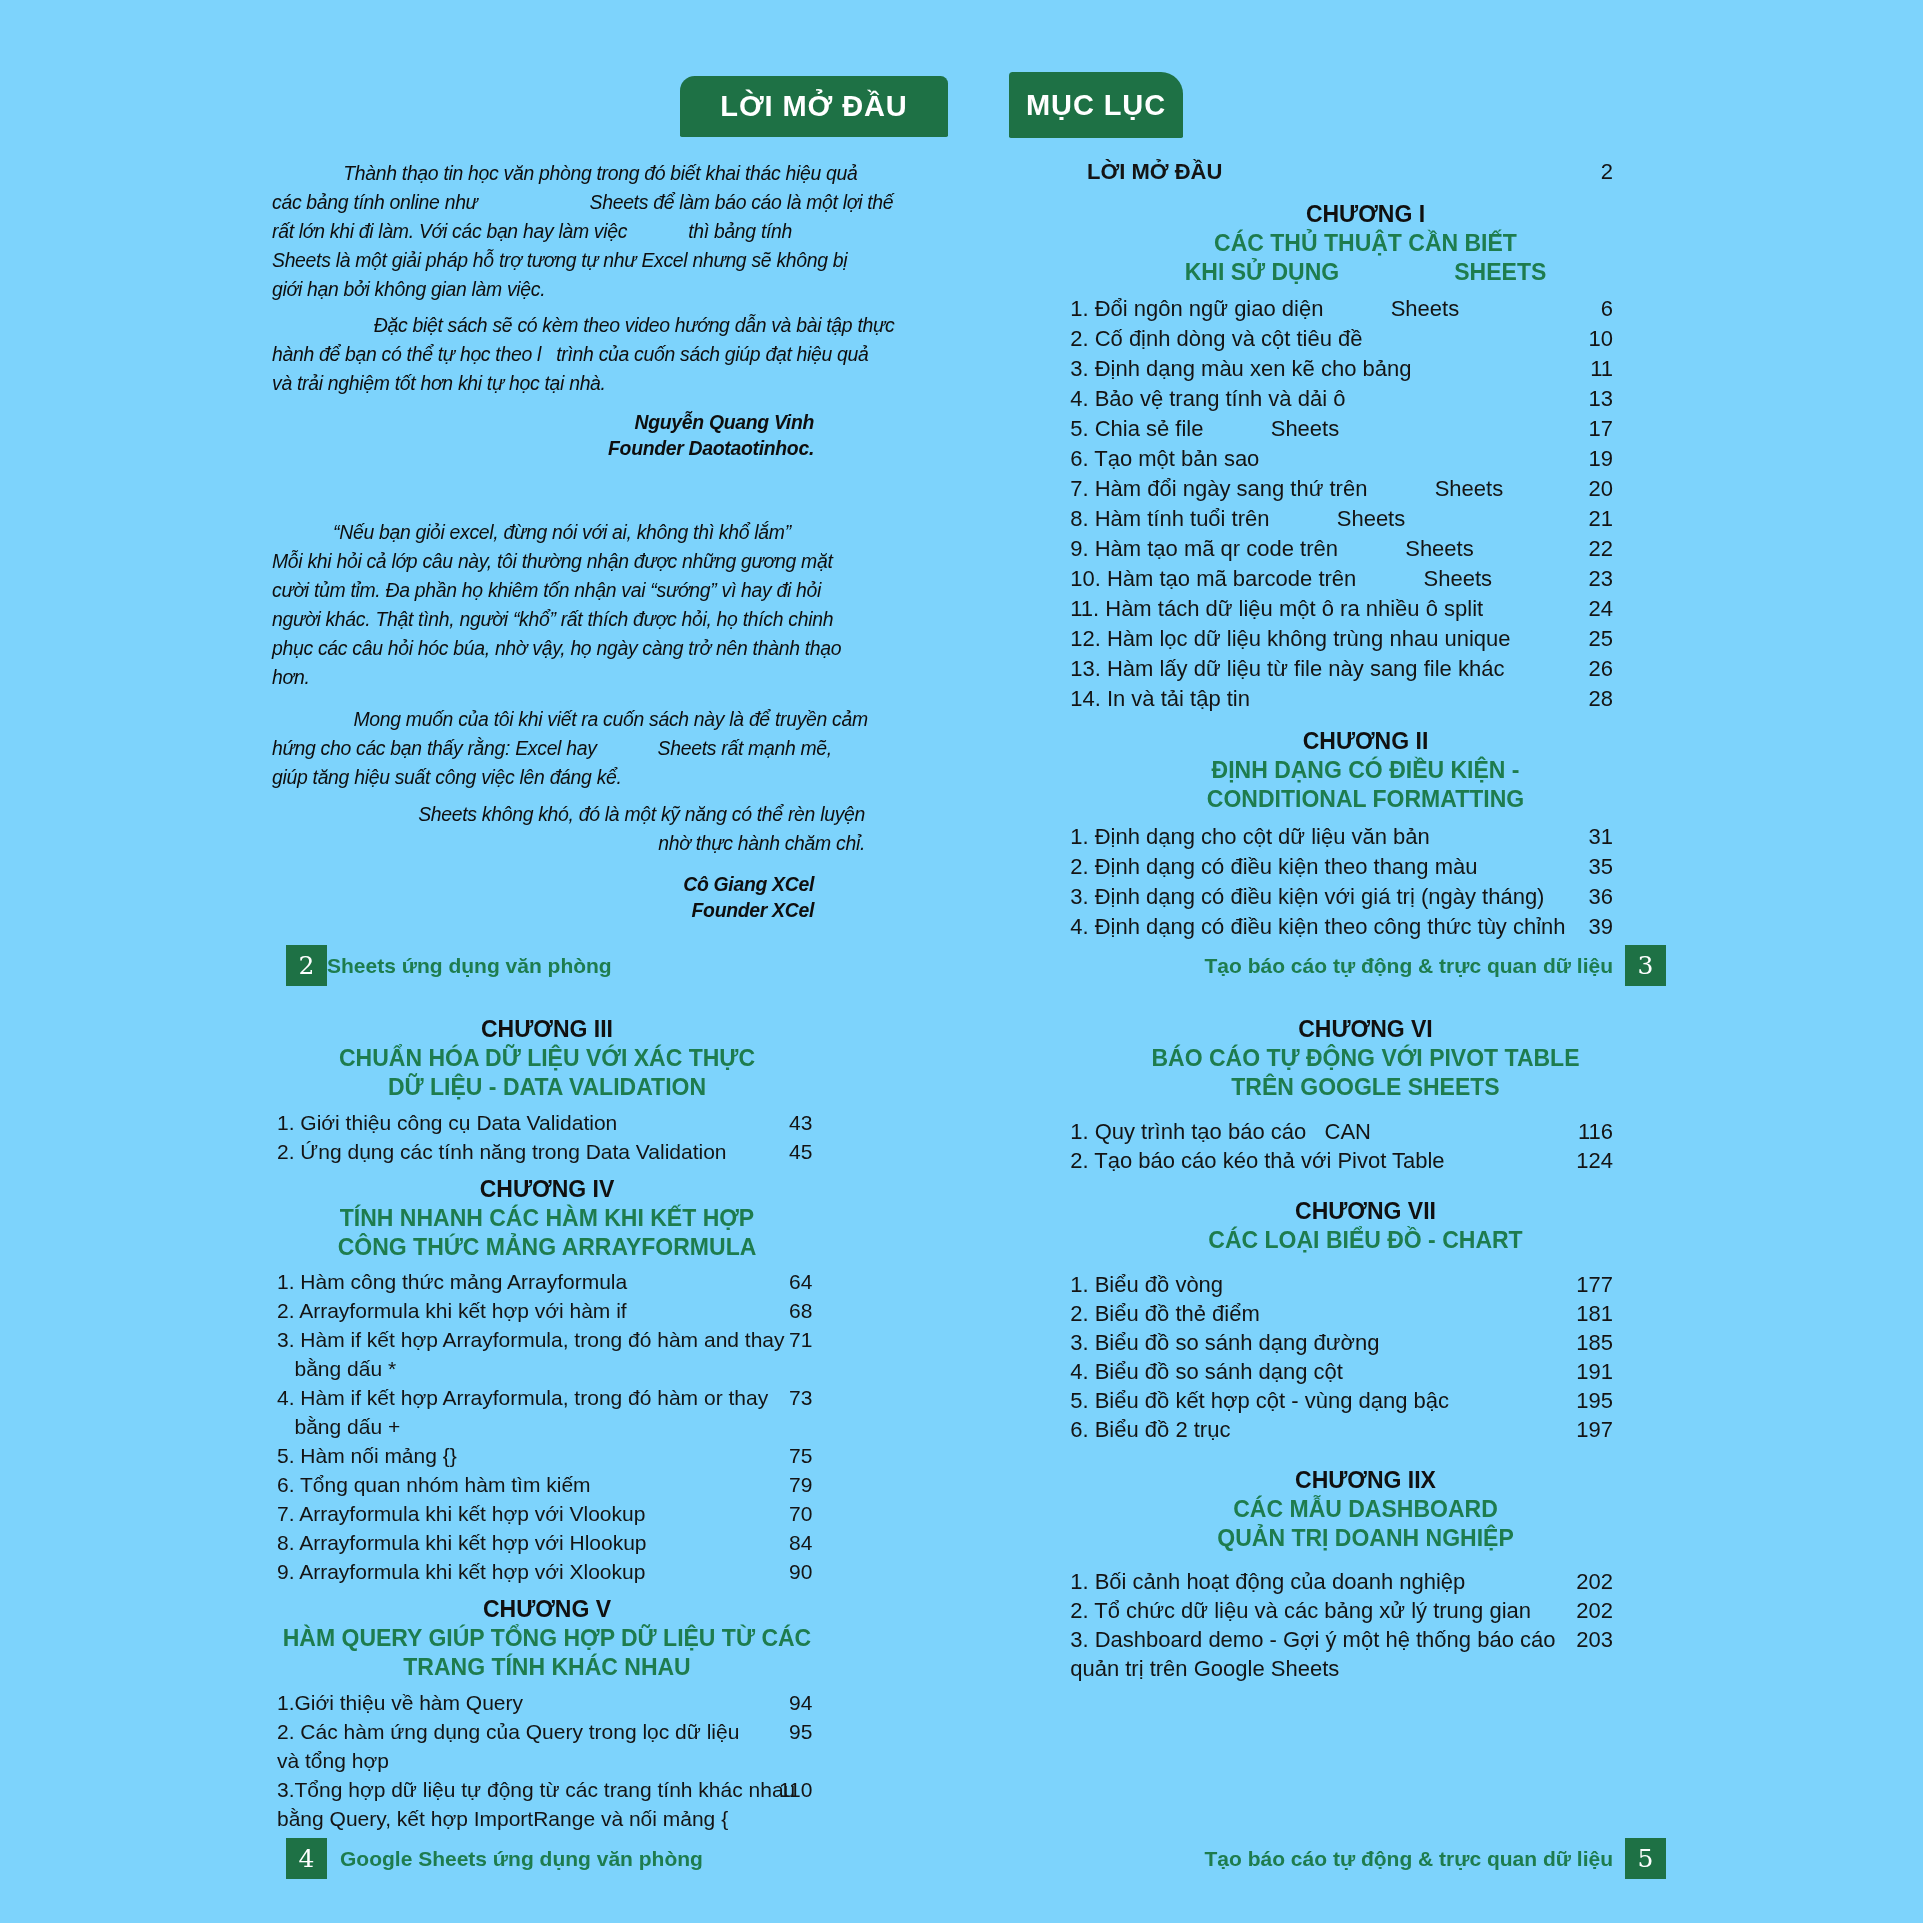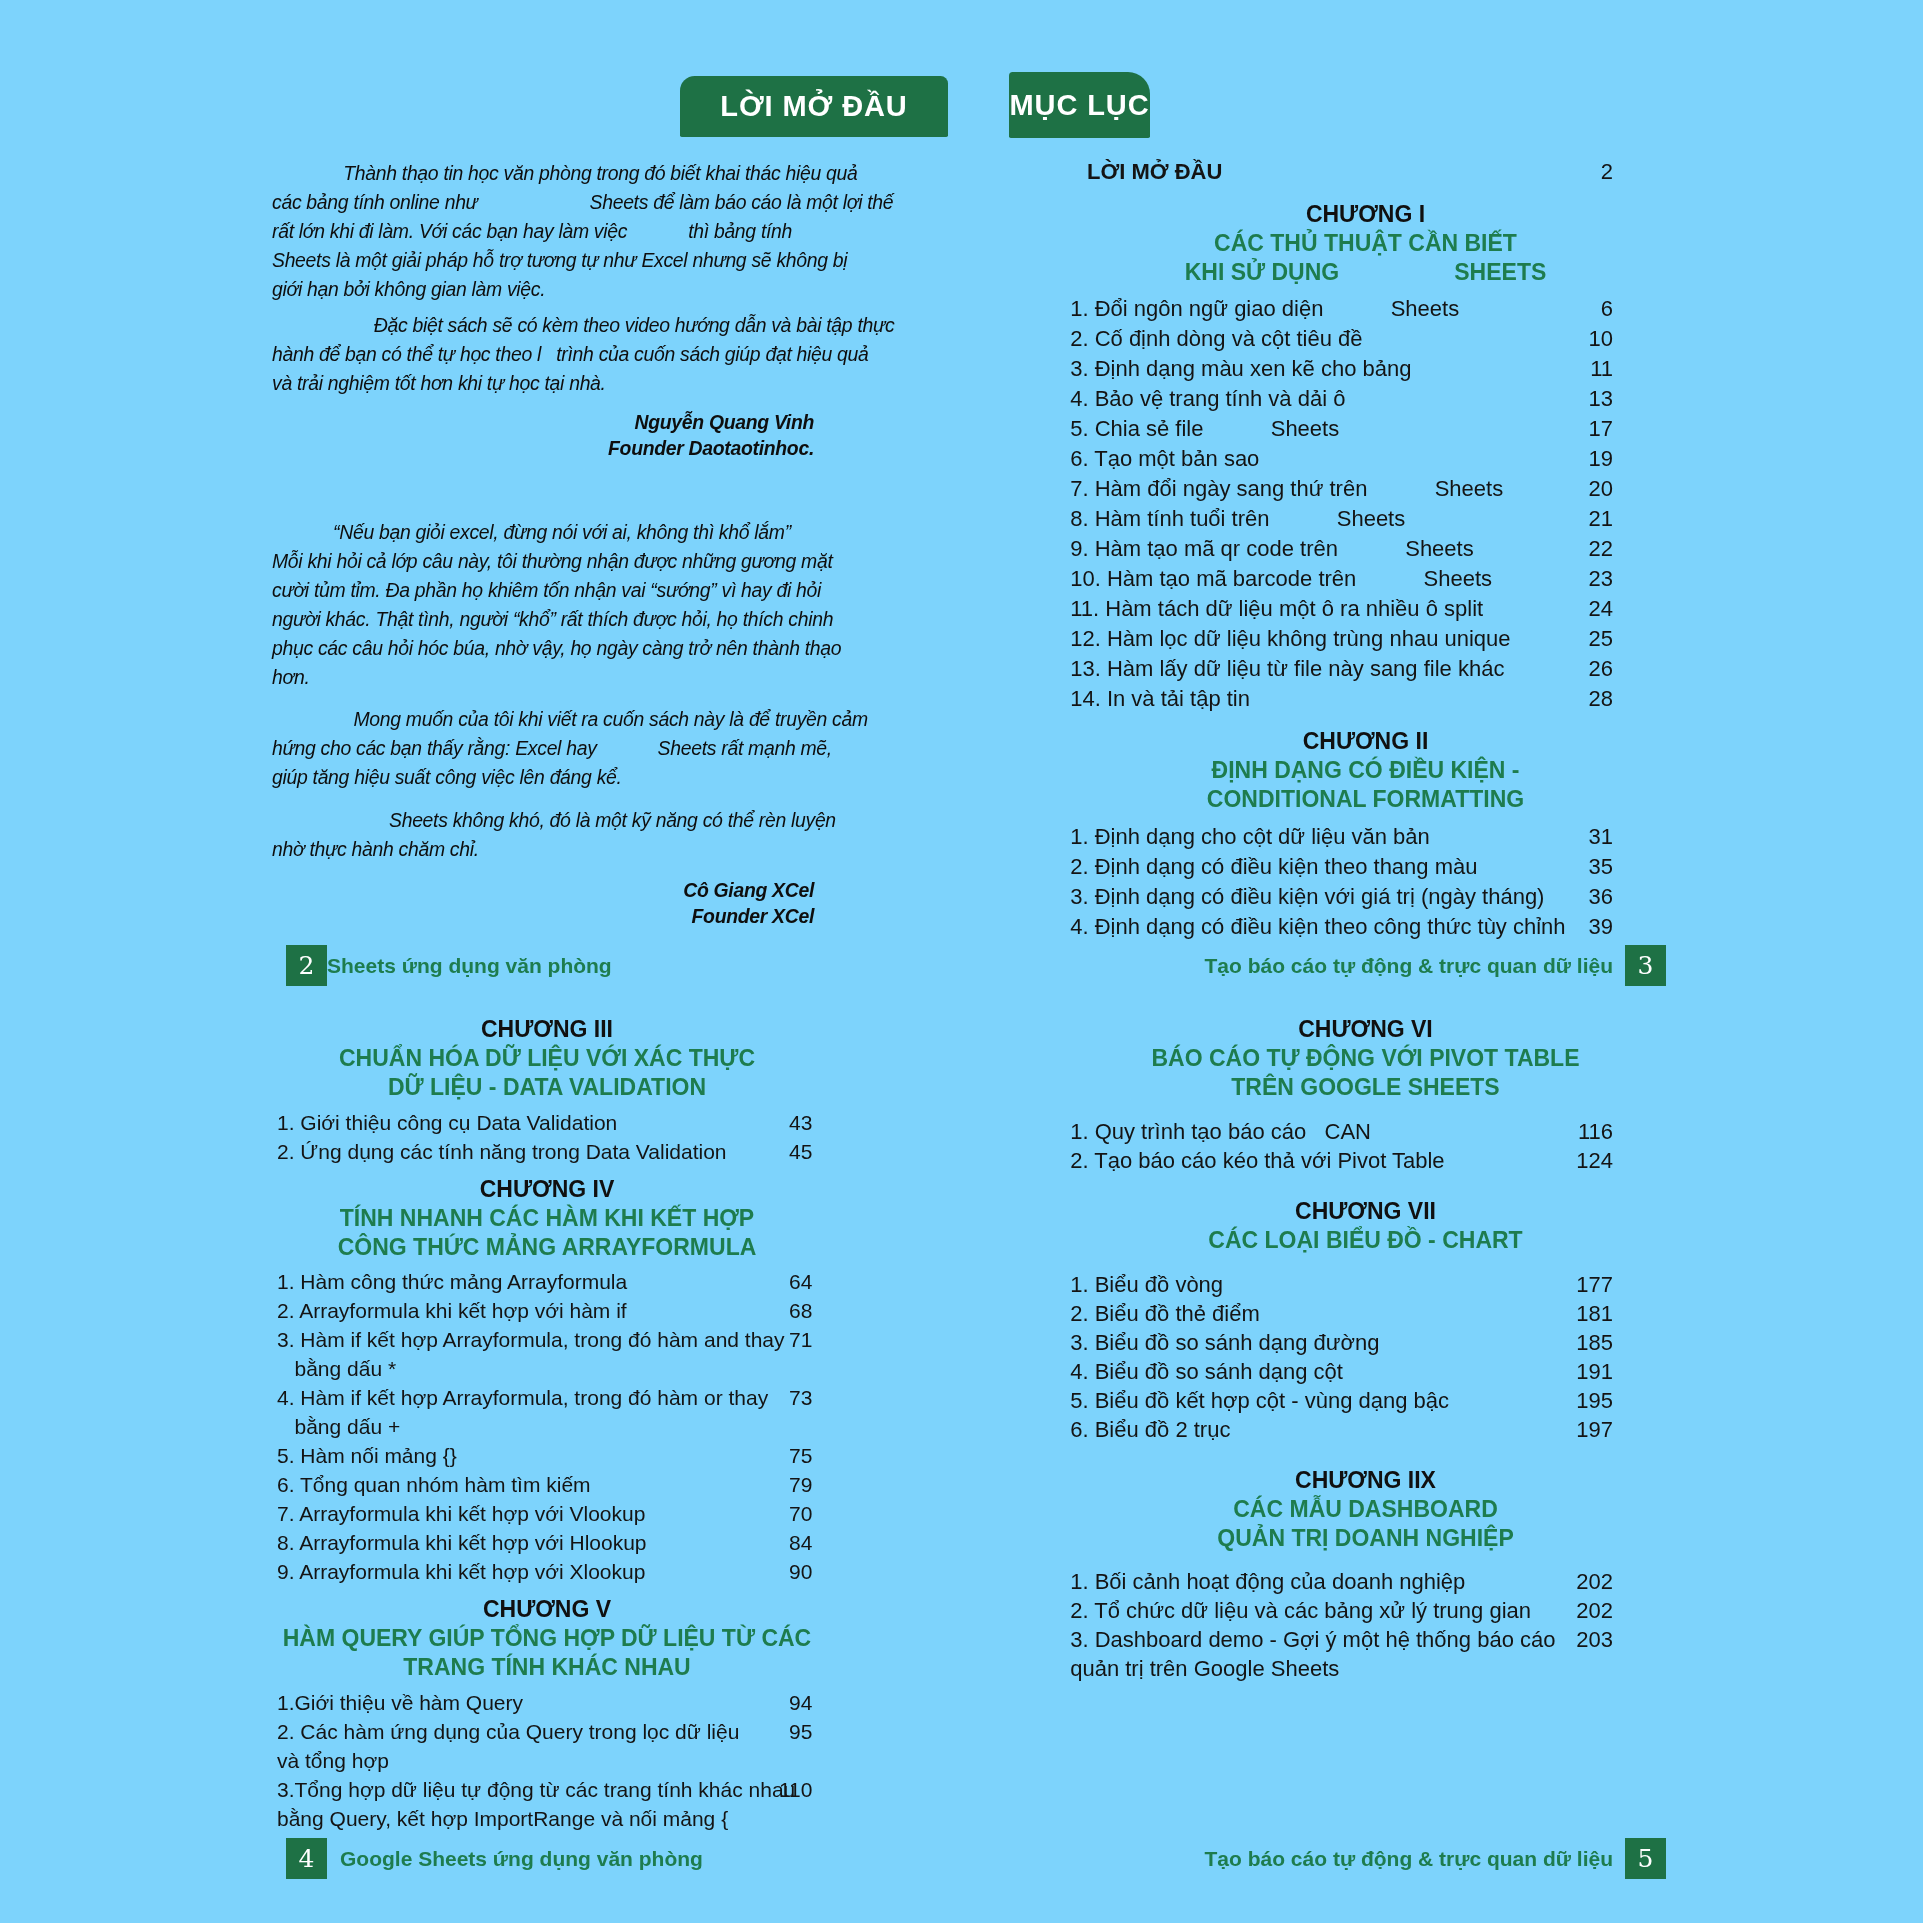--- a/index.html
+++ b/index.html
@@ -4,32 +4,32 @@
 <style>
   * { margin:0; padding:0; box-sizing:border-box; }
   html,body { width:1923px; height:1923px; }
   body { background:#ffffff; font-family:"Liberation Sans", sans-serif; color:#141414; }
   .canvas { position:relative; width:1923px; height:1923px; background:#7dd3fc; overflow:hidden; }
 
   
   .badge { position:absolute; background:var(--green); color:#ffffff; font-weight:700;
            font-size:29px; letter-spacing:0.9px; display:flex; align-items:center; justify-content:center; }
   #badge-preface { left:680px; top:76px;  width:268px; height:61px; border-radius:14.8px 7.4px 1.8px 1.8px; }
-  #badge-toc     { left:1009px; top:72px; width:141px; height:66px; border-radius:3.7px 22px 1.8px 1.8px; }
+  #badge-toc     { left:1009px; top:72px; width:174px; height:66px; border-radius:3.7px 22px 1.8px 1.8px; }
 
   
   .preface { position:absolute; left:272px; top:159px; width:593px;
              font-style:italic; font-size:19.4px; line-height:29px; letter-spacing:-0.3px; color:#0e0e0e; }
   .preface .pline { white-space:pre; }
   .preface > div[data-type="signature"] { text-align:right; padding-right:51px; font-weight:700; line-height:26px; }
   .preface > div:nth-of-type(2) { margin-top:6.5px; }
   .preface > div:nth-of-type(3) { margin-top:11px; }
   .preface > div:nth-of-type(4) { margin-top:57px; }
   .preface > div:nth-of-type(5) { margin-top:13px; }
-  .preface > div:nth-of-type(6) { margin-top:14px; }
+  .preface > div:nth-of-type(6) { margin-top:8px;text-align:right; }
   .preface > div:nth-of-type(7) { margin-top:13px; }
 
   
   .toc-col { position:absolute; }
   #col-p3 { left:1061px; top:157px;  width:609px; }
   #col-p4 { left:277px;  top:1015px; width:540px; }
   #col-p5 { left:1061px; top:1015px; width:609px; }
 
   .intro-row { display:flex; align-items:baseline; padding:0 57px 0 26px; font-size:22px; line-height:30px; }
   .intro-row .lbl { flex:1; font-weight:700; }

